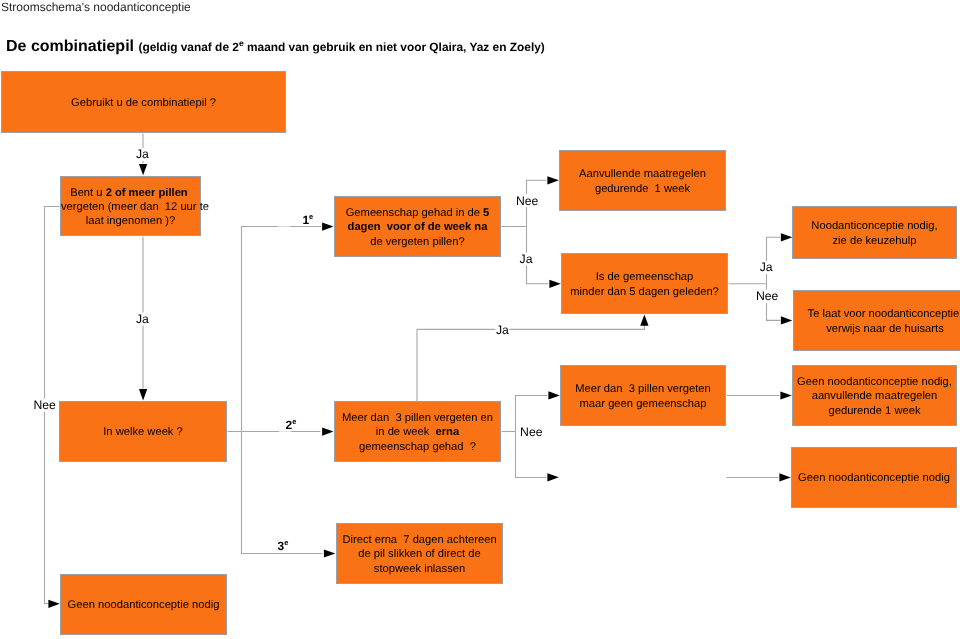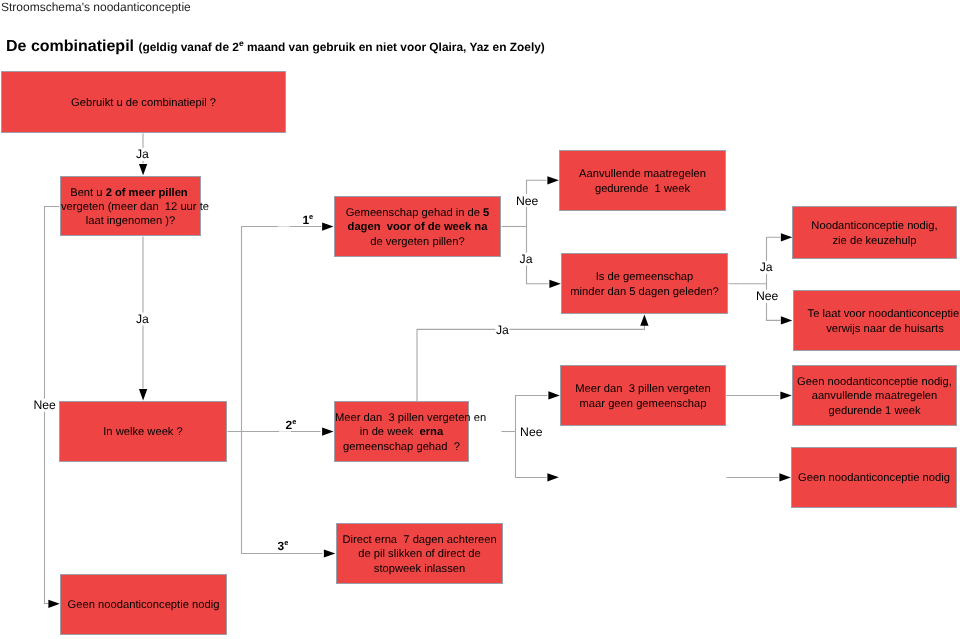--- a/index.html
+++ b/index.html
@@ -8,21 +8,21 @@
        font-family:"Liberation Sans",sans-serif;color:#000;
        -webkit-font-smoothing:antialiased;text-rendering:geometricPrecision;}
   #page{position:relative;width:960px;height:639px;transform:translateZ(0);}
 
   .kicker{position:absolute;left:1px;top:-1px;font-size:12px;line-height:16px;color:#231f20;white-space:nowrap;}
   .heading{position:absolute;left:6px;top:40px;font-size:16px;font-weight:bold;
            line-height:14px;color:#000;white-space:nowrap;}
   .heading .sub{font-size:11.9px;font-weight:bold;}
   sup{font-size:0.72em;vertical-align:super;line-height:0;}
 
-  .node{position:absolute;box-sizing:border-box;background:#ef4444;border:1px solid #9ba0a8;
+  .node{position:absolute;box-sizing:border-box;background:#f97316;border:1px solid #9ba0a8;
         display:flex;align-items:center;justify-content:center;text-align:center;
         font-size:11.2px;line-height:14.3px;color:#000;}
   .node > span{display:block;width:100%;padding:0;box-sizing:border-box;white-space:pre;position:relative;top:1px;}
   .node b{font-weight:bold;}
 
   .lbl{position:absolute;font-size:12.2px;line-height:12px;color:#000;white-space:nowrap;
        padding:0;margin:0;text-align:right;}
   .lbl.sm{font-size:12px;font-weight:bold;}
   .lbl.sm sup{font-size:0.62em;vertical-align:super;}
 
@@ -30,21 +30,21 @@
 
   
   #n1  {left:1px;   top:71px;  width:285px; height:62px;}
   #n2  {left:60px;  top:176px; width:141px; height:60px;}
   #n3  {left:334px; top:196px; width:167px; height:61px;}
   #n4  {left:559px; top:150px; width:167px; height:61px;}
   #n5  {left:561px; top:253px; width:167px; height:61px;}
   #n6  {left:792px; top:206px; width:165px; height:53px;}
   #n7  {left:793px; top:290px; width:184px; height:61px;}
   #n8  {left:59px;  top:401px; width:168px; height:61px;}
-  #n9  {left:334px; top:401px; width:135px; height:61px;}
+  #n9  {left:334px; top:401px; width:167px; height:61px;}
   #n10 {left:560px; top:365px; width:166px; height:61px;}
   #n11 {left:559px; top:447px; width:167px; height:61px;}
   #n12 {left:792px; top:365px; width:165px; height:61px;}
   #n13 {left:791px; top:447px; width:166px; height:61px;}
   #n14 {left:336px; top:523px; width:167px; height:61px;}
   #n15 {left:60px;  top:574px; width:167px; height:61px;}
 
   
   #lb-ja-top  {left:136px; top:148.4px;}
   #lb-ja-mid  {left:136px; top:313px;}

